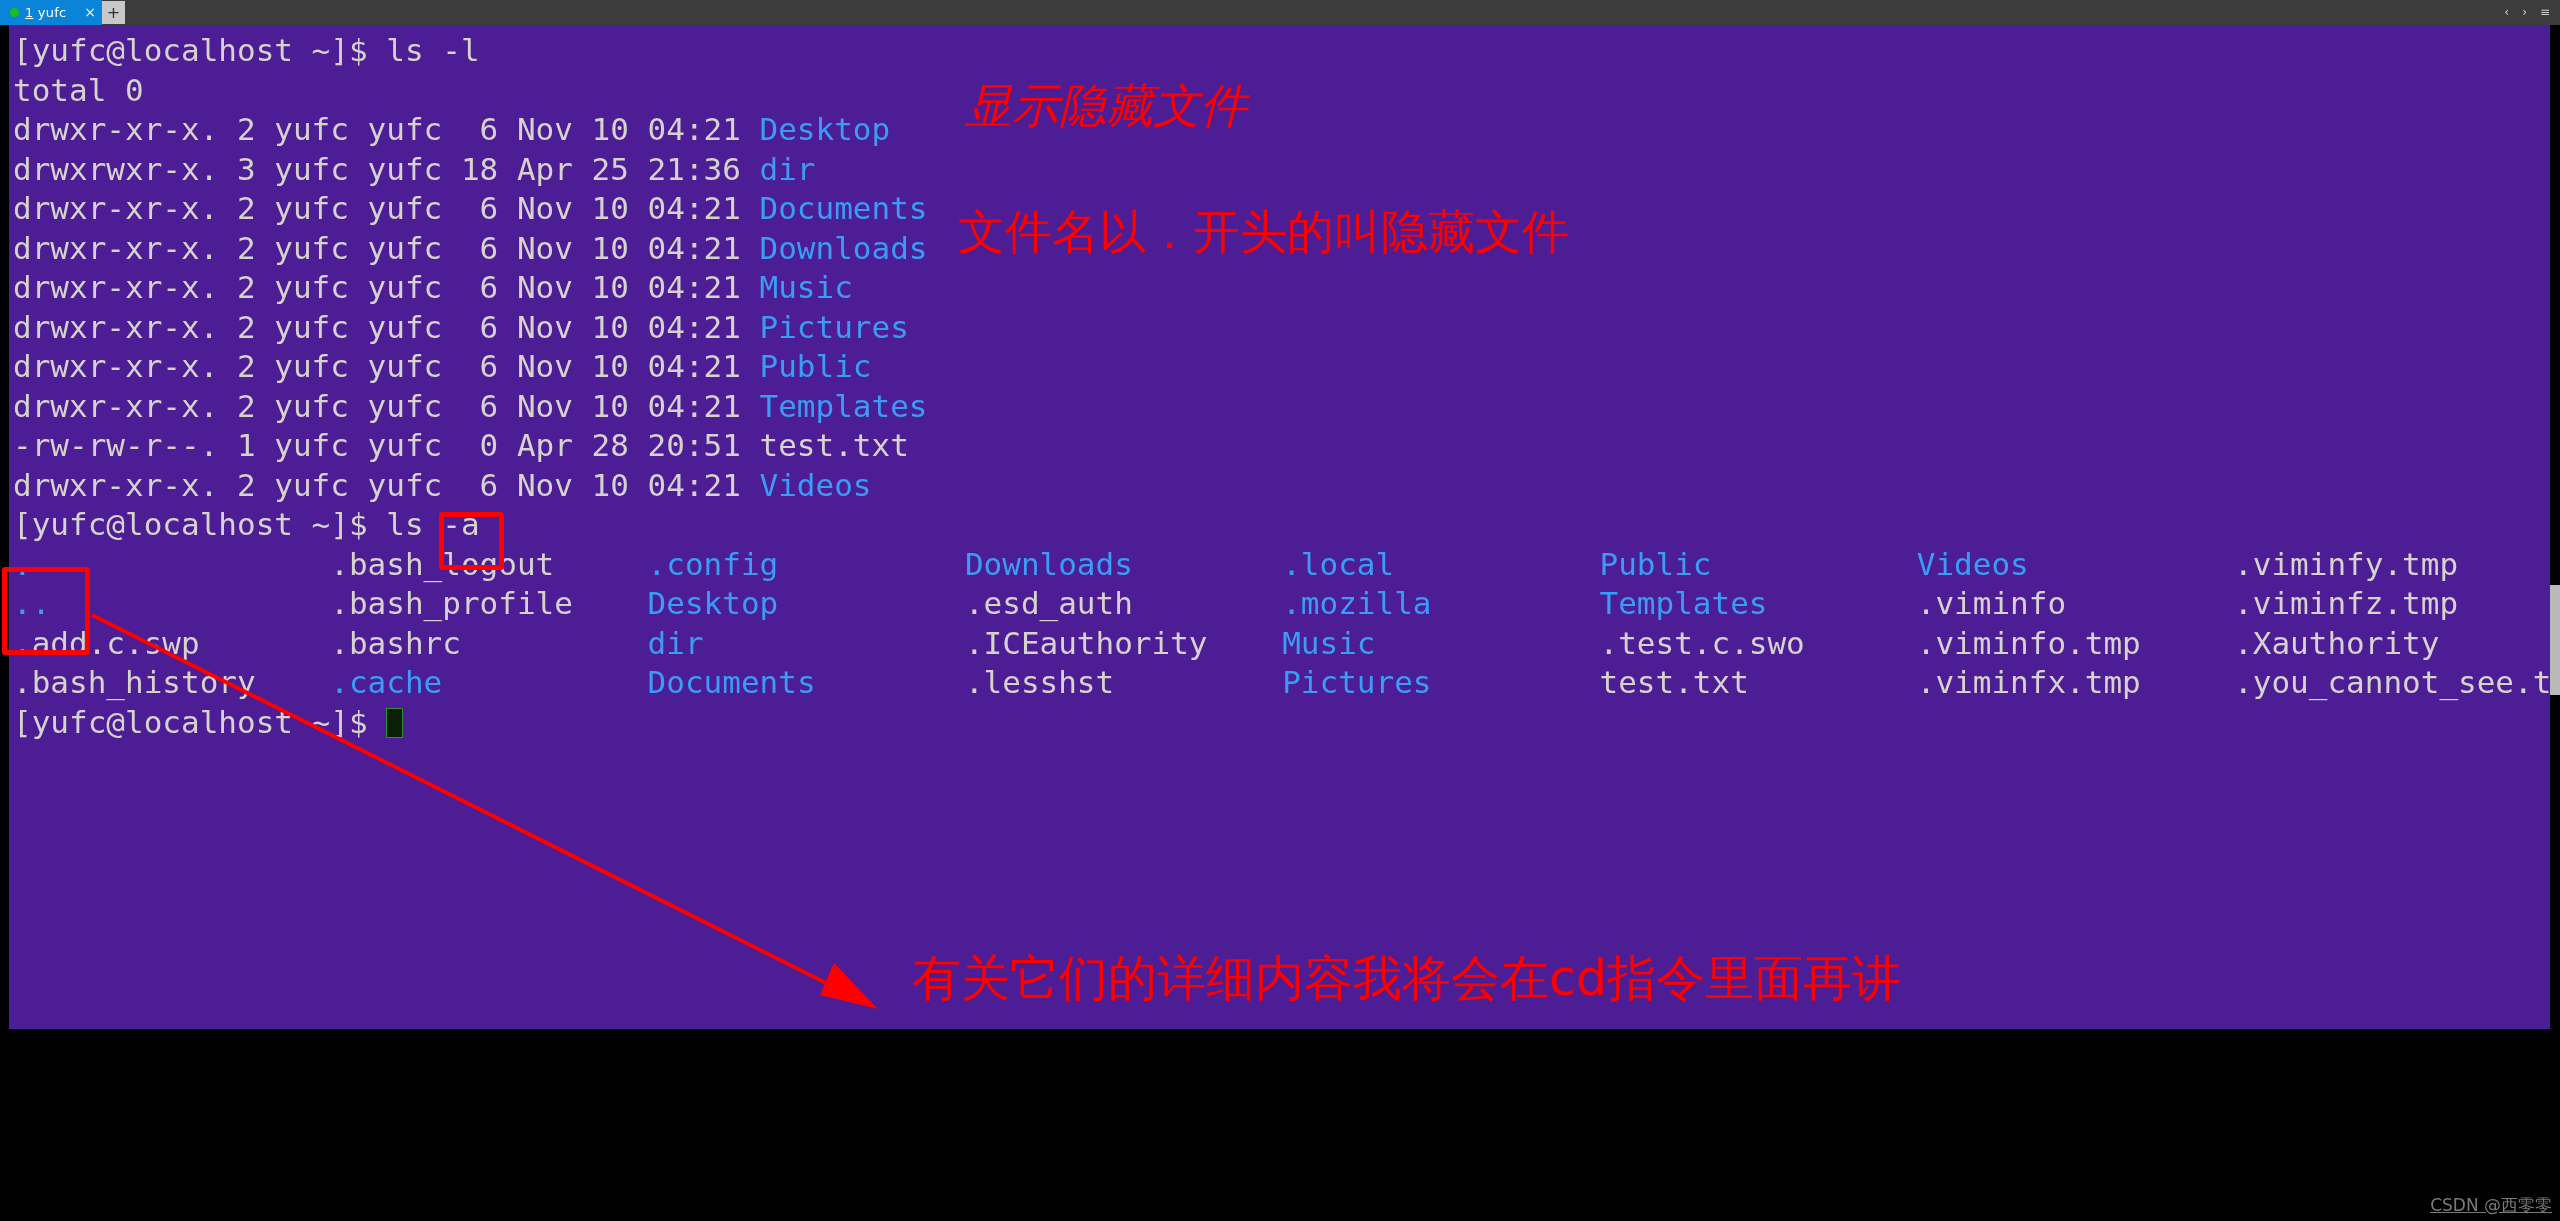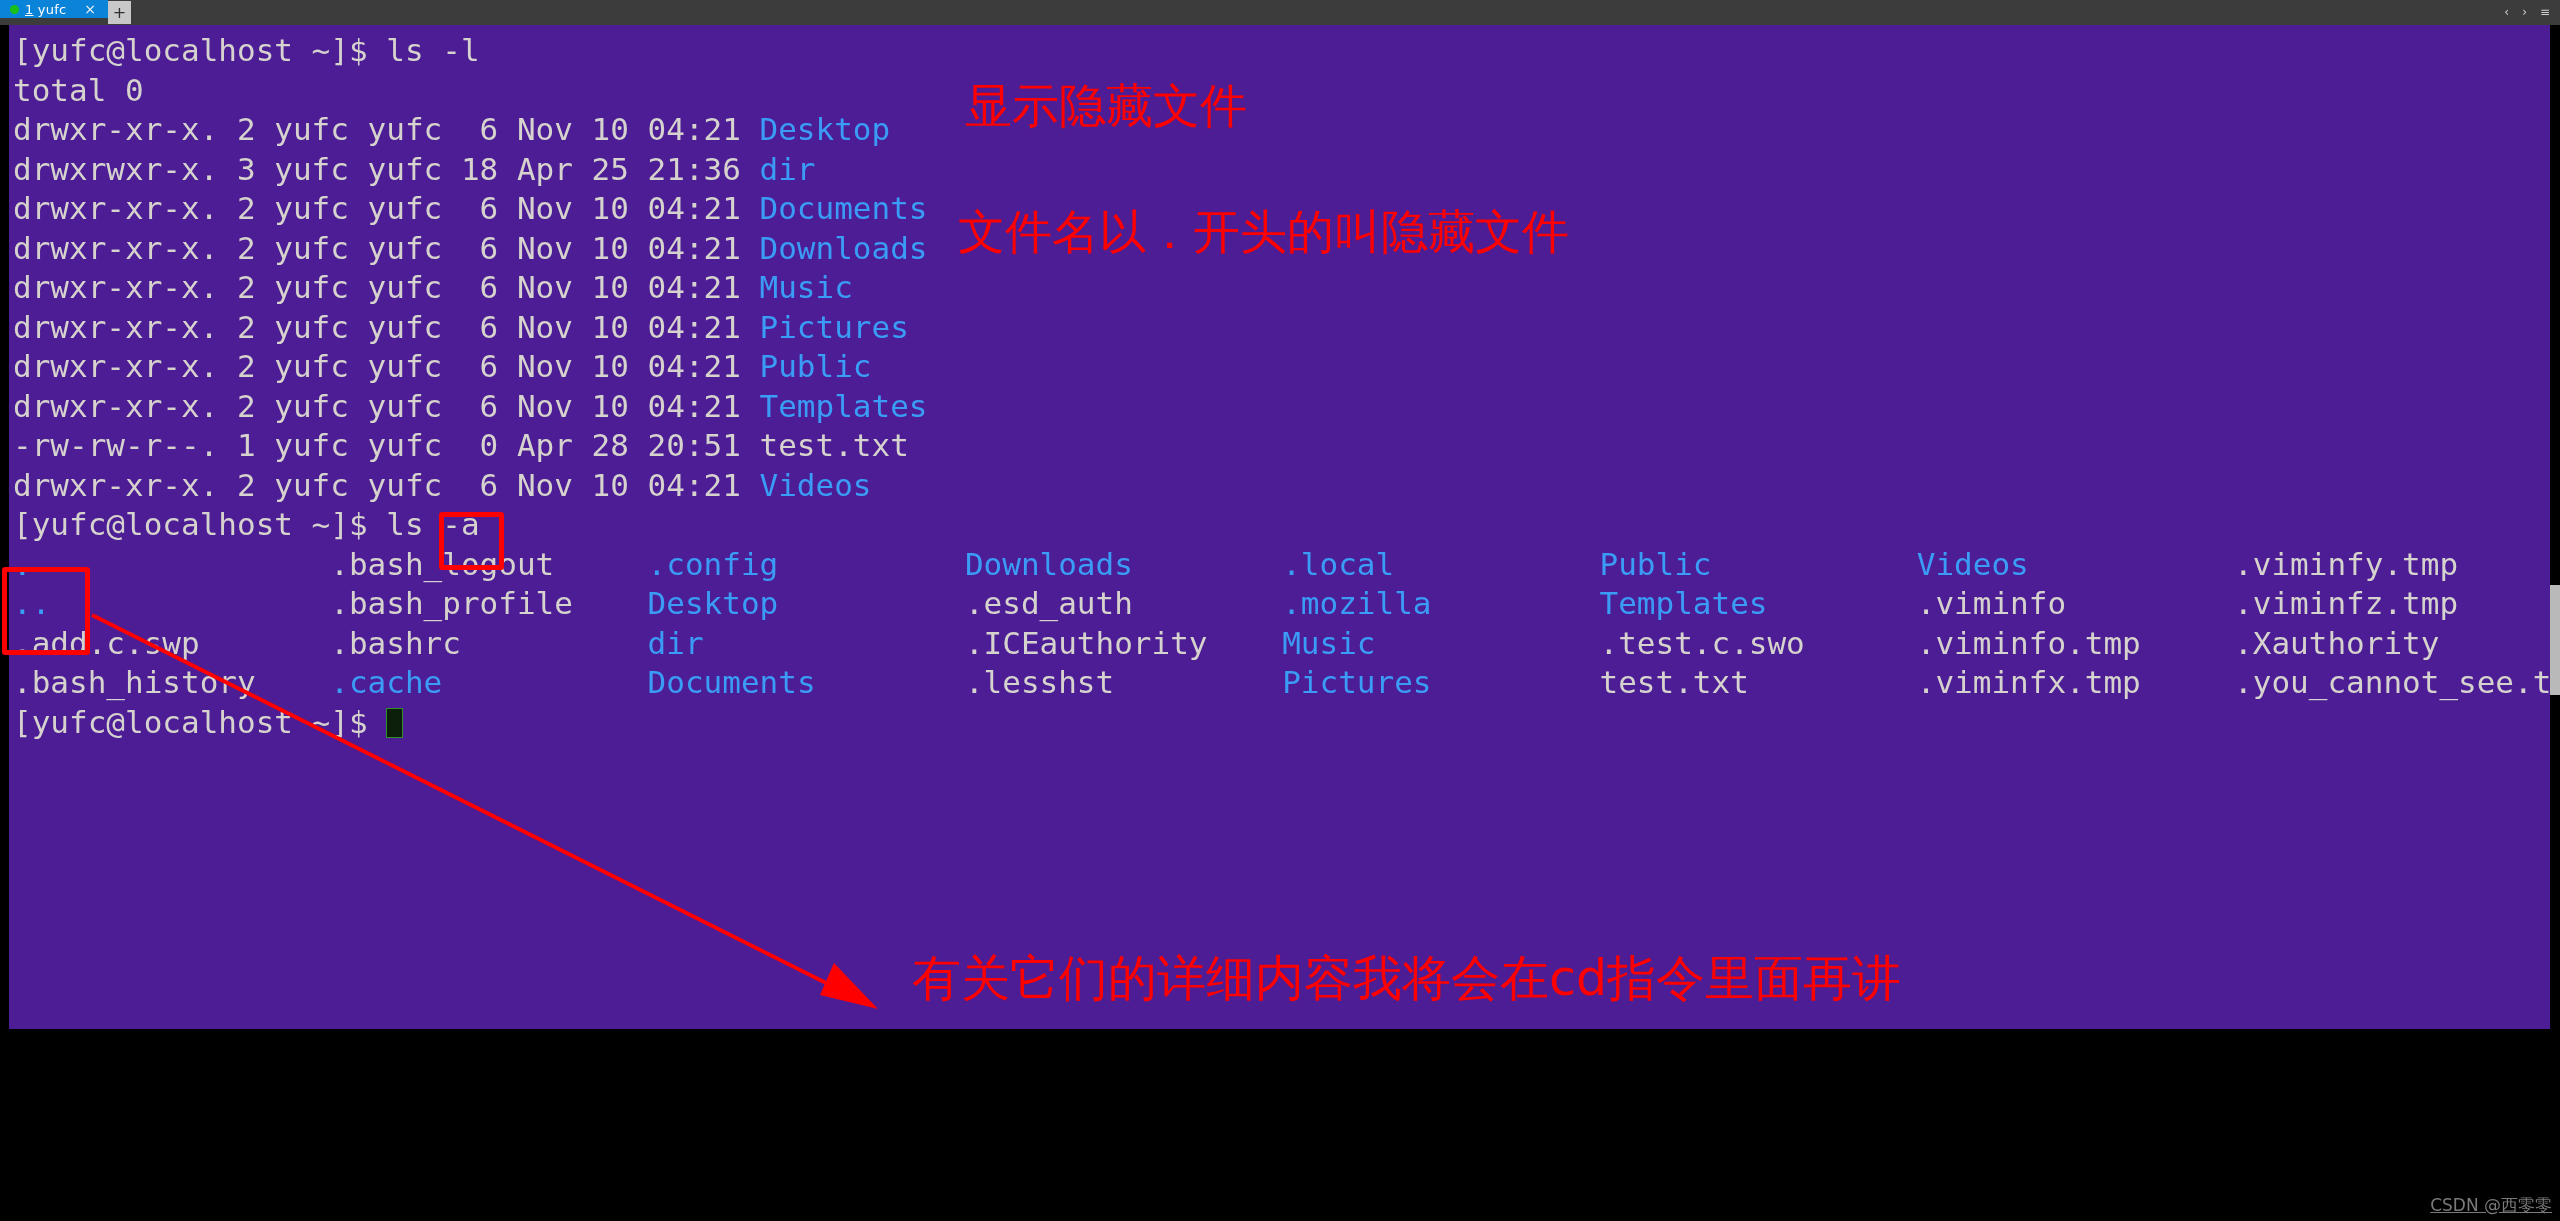--- a/index.html
+++ b/index.html
@@ -1,20 +1,20 @@
 <!DOCTYPE html>
 <html><head>
 <meta charset="utf-8">
 <style>
   html,body{margin:0;padding:0;background:#000;}
   body{width:2560px;height:1221px;overflow:hidden;font-family:"DejaVu Sans Mono","Liberation Mono",monospace;}
 
   
   #tabbar{position:absolute;left:0;top:0;width:2560px;height:25px;background:#3c3c3c;display:flex;align-items:stretch;}
-  .tab{display:flex;align-items:center;gap:6px;background:#0a84d8;color:#ffffff;padding:0 12px 0 10px;height:18px;
+  .tab{display:flex;align-items:center;gap:6px;background:#0a84d8;color:#ffffff;padding:0 6px 0 10px;height:25px;
        font-family:"DejaVu Sans","Liberation Sans",sans-serif;font-size:13px;line-height:25px;white-space:nowrap;}
   .tab .dot{width:9px;height:9px;border-radius:50%;background:#18c018;display:inline-block;flex:0 0 auto;}
   .tab .ttl{letter-spacing:.2px;}
   .tab .ttl .u{text-decoration:underline;}
   .tab .x{color:#f2f2f2;font-size:14px;margin-left:12px;line-height:25px;}
   .newtab{width:23px;height:23px;margin-top:1px;background:#c8c8c8;color:#303030;display:flex;align-items:center;
           justify-content:center;font-family:"DejaVu Sans","Liberation Sans",sans-serif;font-size:16px;}
   #tabspacer{flex:1 1 auto;background:#3c3c3c;}
   #tabnav{display:flex;align-items:center;gap:13px;padding-right:10px;color:#d0d0d0;
           font-family:"DejaVu Sans","Liberation Sans",sans-serif;font-size:12px;}
@@ -29,21 +29,21 @@
   .cursor{display:inline-block;width:15px;height:28px;vertical-align:-5px;border:1px solid #2f8f2f;background:#0b1f0b;}
 
   
   #scroll{position:absolute;right:0;top:25px;width:10px;height:1196px;background:#000;}
   #scrollthumb{position:absolute;right:0;top:560px;width:10px;height:110px;background:#b9b9b9;}
 
   
   .box{position:absolute;border:5px solid #ff0000;border-radius:3px;}
   .ann{position:absolute;color:#ff0000;white-space:nowrap;
        font-family:"DejaVu Sans","Liberation Sans",sans-serif;}
-  #ann1{left:965px;top:75px;font-size:47px;}
+  #ann1{left:965px;top:75px;font-size:47px;font-style:italic;}
   #ann2{left:958px;top:201px;font-size:47px;}
   #ann3{left:912px;top:946px;font-size:49px;}
   svg#arrow{position:absolute;left:0;top:0;width:2560px;height:1221px;pointer-events:none;}
 
   
   #wm{position:absolute;right:8px;bottom:4px;color:#7a7a7a;font-size:17px;
       font-family:"DejaVu Sans","Liberation Sans",sans-serif;white-space:nowrap;text-decoration:underline;}
 </style>
 </head>
 <body>

